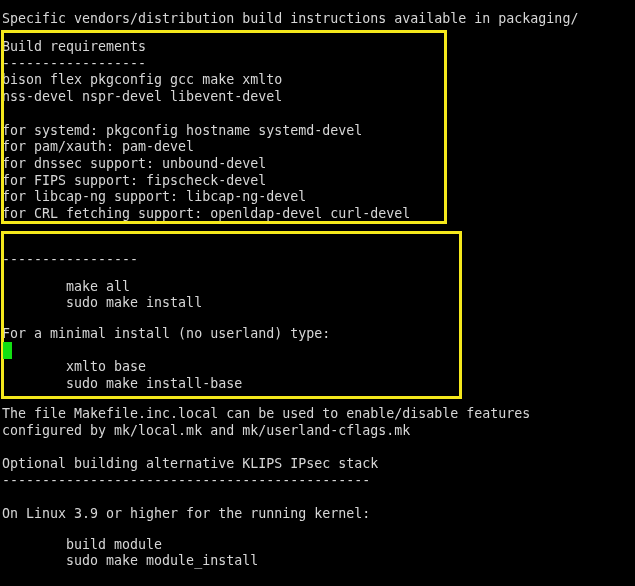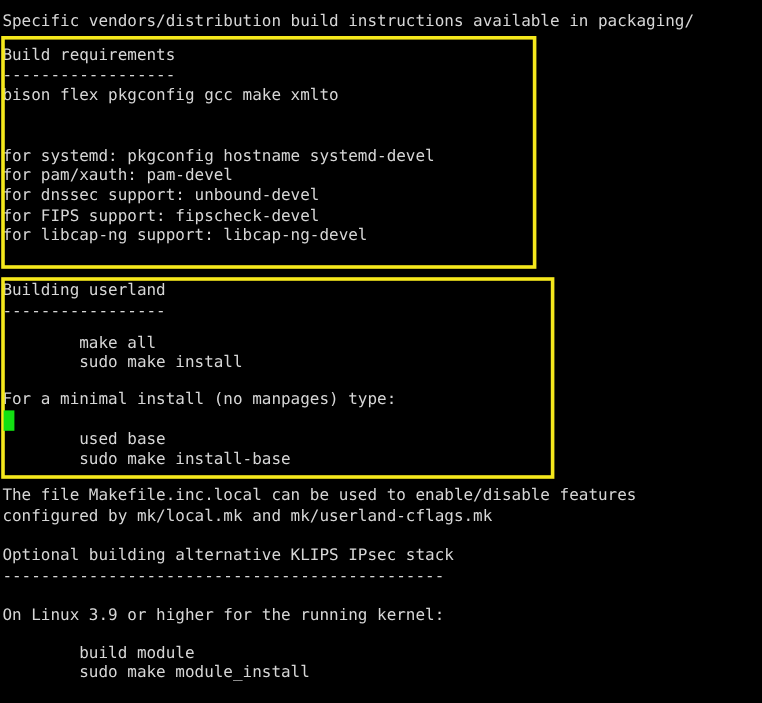--- a/index.html
+++ b/index.html
@@ -67,36 +67,37 @@
 </head>
 <body>
 
 <div id="terminal">
 
   <div class="line" style="top:11px">Specific vendors/distribution build instructions available in packaging/</div>
   <div class="line" style="top:27.7px"></div>
   <div class="line" style="top:39px">Build requirements</div>
   <div class="line" style="top:55.7px">------------------</div>
   <div class="line" style="top:72.4px">bison flex pkgconfig gcc make xmlto</div>
+  <div class="line" style="top:89.1px">nss-devel nspr-devel libevent-devel</div>
   <div class="line" style="top:105.8px"></div>
   <div class="line" style="top:122.5px">for systemd: pkgconfig hostname systemd-devel</div>
   <div class="line" style="top:139.2px">for pam/xauth: pam-devel</div>
   <div class="line" style="top:155.9px">for dnssec support: unbound-devel</div>
   <div class="line" style="top:172.6px">for FIPS support: fipscheck-devel</div>
   <div class="line" style="top:189.3px">for libcap-ng support: libcap-ng-devel</div>
+  <div class="line" style="top:206px">for CRL fetching support: openldap-devel curl-devel</div>
   <div class="line" style="top:222.7px"></div>
-  <div class="line" style="top:235.4px">Building userland</div>
   <div class="line" style="top:252.1px">-----------------</div>
   <div class="line" style="top:268.8px"></div>
   <div class="line" style="top:278.5px">        make all</div>
   <div class="line" style="top:295.2px">        sudo make install</div>
   <div class="line" style="top:311.9px"></div>
-  <div class="line" style="top:325.6px">For a minimal install (no manpages) type:</div>
+  <div class="line" style="top:325.6px">For a minimal install (no userland) type:</div>
   <div class="line" style="top:342.3px"></div>
-  <div class="line" style="top:359px">        used base</div>
+  <div class="line" style="top:359px">        xmlto base</div>
   <div class="line" style="top:375.7px">        sudo make install-base</div>
   <div class="line" style="top:392.4px"></div>
   <div class="line" style="top:406.1px">The file Makefile.inc.local can be used to enable/disable features</div>
   <div class="line" style="top:422.8px">configured by mk/local.mk and mk/userland-cflags.mk</div>
   <div class="line" style="top:439.5px"></div>
   <div class="line" style="top:456.2px">Optional building alternative KLIPS IPsec stack</div>
   <div class="line" style="top:472.9px">----------------------------------------------</div>
   <div class="line" style="top:489.6px"></div>
   <div class="line" style="top:506.3px">On Linux 3.9 or higher for the running kernel:</div>
   <div class="line" style="top:523px"></div>

